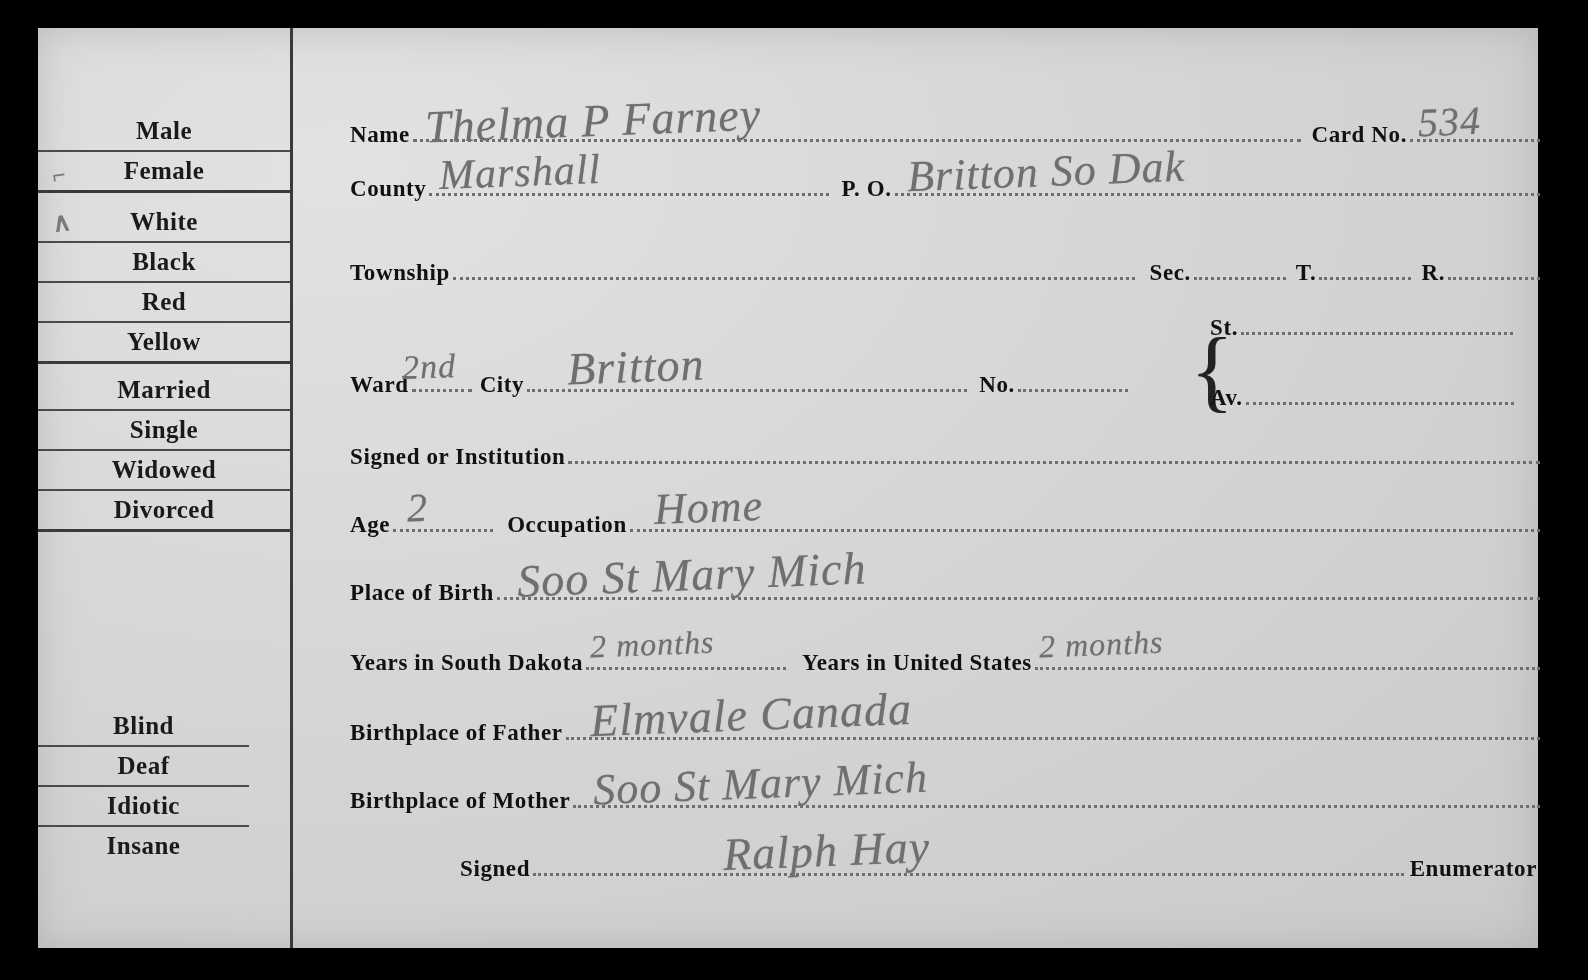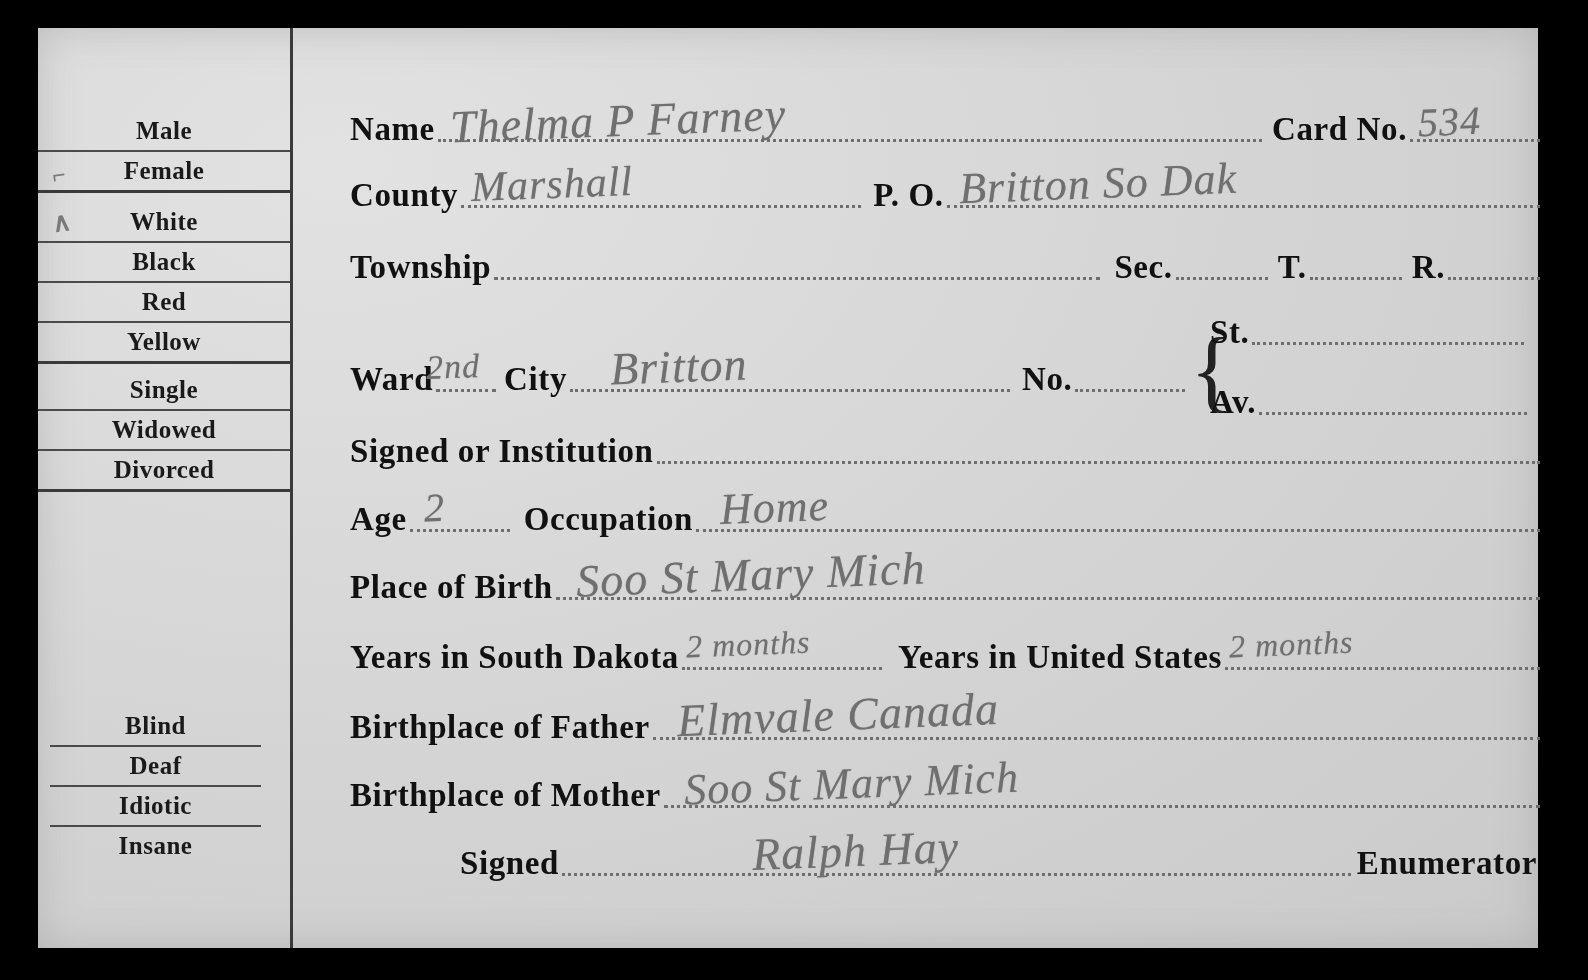--- a/index.html
+++ b/index.html
@@ -77,21 +77,21 @@
     position: absolute;
     left: 0;
     width: 1248px;
     height: 40px;
     display: flex;
     align-items: flex-end;
     white-space: nowrap;
   }
   .lbl {
     font-weight: bold;
-    font-size: 33px;
+    font-size: 23px;
     color: #111;
     letter-spacing: 0.6px;
     padding-right: 3px;
     line-height: 1;
   }
   .dots {
     flex: 1 1 auto;
     border-bottom: 3px dotted #6e6e6e;
     height: 1px;
     position: relative;
@@ -159,32 +159,35 @@
       <div class="cat-item">
         <span>Red</span>
       </div>
       <div class="cat-item">
         <span>Yellow</span>
       </div>
     </div>
 
     <div class="cat-group" style="position:absolute;left:0;top:343px;width:252px;">
       <div class="cat-item">
+        <span>Married</span>
+      </div>
+      <div class="cat-item">
         <span>Single</span>
       </div>
       <div class="cat-item">
         <span>Widowed</span>
       </div>
       <div class="cat-item">
         <span>Divorced</span>
       </div>
     </div>
 
 
-    <div class="cat-group" style="position:absolute;left:0;top:679px;width:211px;padding-left:12px;">
+    <div class="cat-group" style="position:absolute;left:0;top:679px;width:211px;">
       <div class="cat-item">
         <span>Blind</span>
       </div>
       <div class="cat-item">
         <span>Deaf</span>
       </div>
       <div class="cat-item">
         <span>Idiotic</span>
       </div>
       <div class="cat-item">
@@ -199,21 +202,21 @@
       <span class="lbl">Name</span>
       <span class="dots">
         <span class="hw" style="left:12px;top:-44px;font-size:46px;">Thelma P Farney</span>
       </span>
       <span class="lbl" style="padding-left:10px;">Card No.</span>
       <span class="dots fixed" style="width:130px;">
         <span class="hw" style="left:8px;top:-40px;font-size:40px;">534</span>
       </span>
     </div>
 
-    <div class="row" style="top:144px;left:60px;width:1190px;">
+    <div class="row" style="top:132px;left:60px;width:1190px;">
       <span class="lbl">County</span>
       <span class="dots fixed" style="width:400px;">
         <span class="hw" style="left:10px;top:-44px;font-size:42px;">Marshall</span>
       </span>
       <span class="lbl" style="padding-left:12px;">P. O.</span>
       <span class="dots">
         <span class="hw" style="left:12px;top:-46px;font-size:44px;">Britton  So Dak</span>
       </span>
     </div>
 

